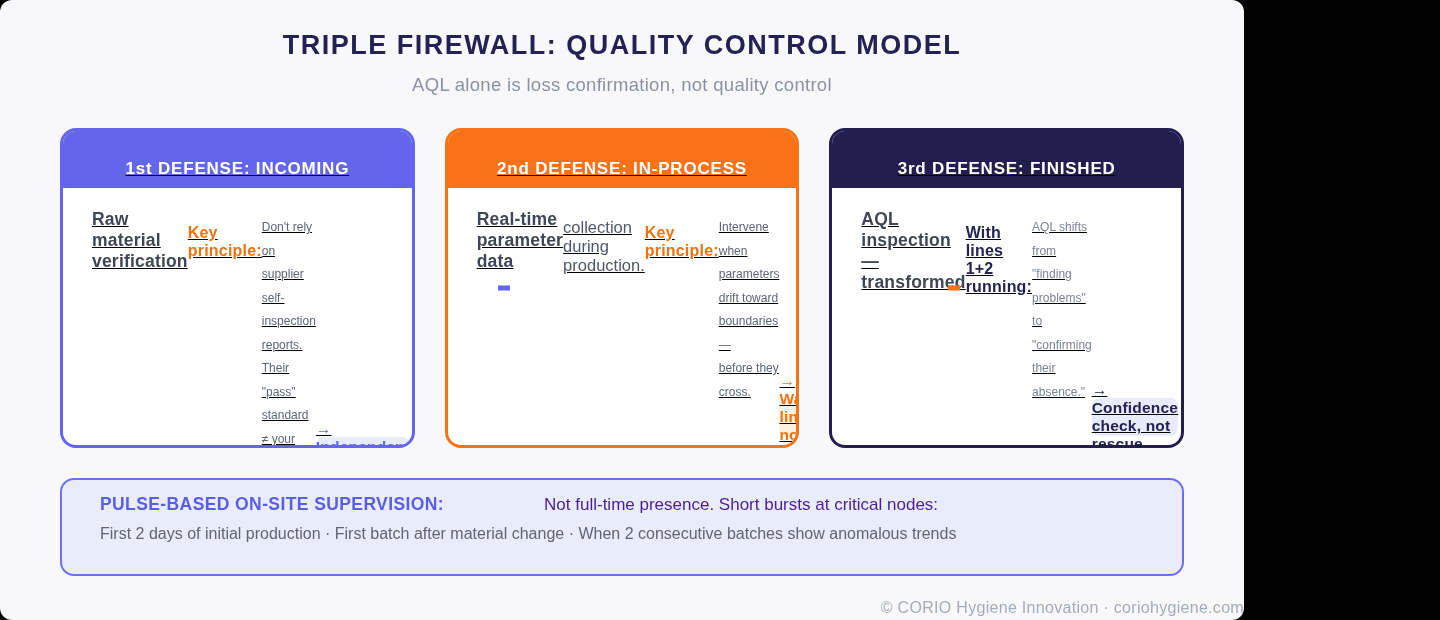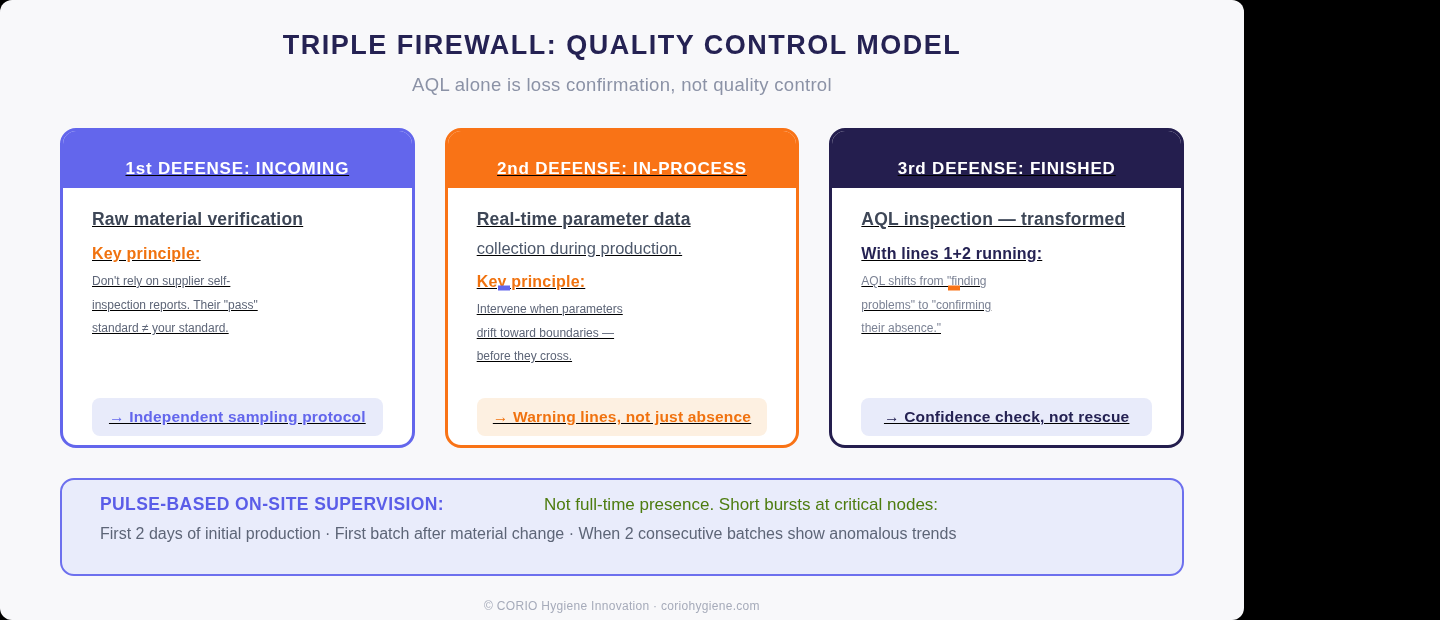--- a/index.html
+++ b/index.html
@@ -56,21 +56,21 @@
     justify-content: center;
     padding-bottom: 9px;
     color: #ffffff;
     font-size: 17px;
     font-weight: bold;
     letter-spacing: 0.8px;
   }
   .card-body {
     flex: 1;
     display: flex;
-    flex-direction: column;
+    flex-direction: row;
     padding: 21px 29px 9px 29px;
   }
   .card-title {
     font-size: 17.5px;
     font-weight: bold;
     color: #3e4757;
     letter-spacing: 0.2px;
   }
   .card-lead {
     margin-top: 9px;
@@ -126,31 +126,31 @@
   }
   .banner-label {
     font-size: 17.5px;
     font-weight: bold;
     color: #5a5de8;
     letter-spacing: 0.4px;
   }
   .banner-text {
     margin-left: 100px;
     font-size: 17px;
-    color: #4d7c0f;
+    color: #4c1d95;
   }
   .banner-detail {
     margin-top: 10px;
     font-size: 16px;
     color: #5d6577;
   }
   .page-footer {
     margin-top: 23px;
-    text-align: center;
-    font-size: 12px;
+    text-align: right;
+    font-size: 16px;
     color: #a6abba;
     letter-spacing: 0.3px;
   }
 </style>
 </head>
 <body>
 
 <div class="page">
 
   <div class="page-title">TRIPLE FIREWALL: QUALITY CONTROL MODEL</div>

